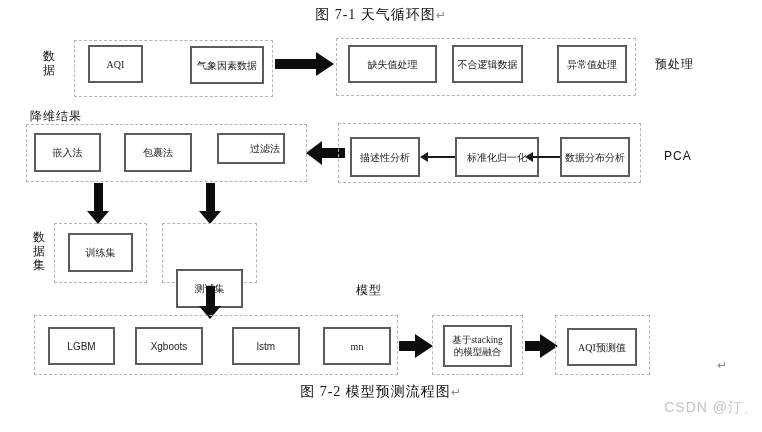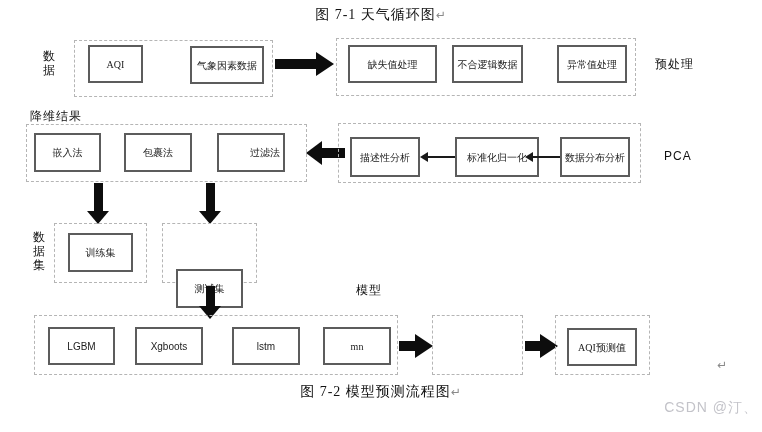--- a/index.html
+++ b/index.html
@@ -56,21 +56,21 @@
   <div class="box" style="left:348px; top:45px; width:89px; height:38px;">缺失值处理</div>
   <div class="box" style="left:452px; top:45px; width:71px; height:38px;">不合逻辑数据</div>
   <div class="box" style="left:557px; top:45px; width:70px; height:38px;">异常值处理</div>
   <div class="lbl" style="left:655px; top:56px;">预处理</div>
 
   <div class="lbl" style="left:30px; top:108px;">降维结果</div>
 
   <div class="dashed" style="left:26px; top:124px; width:281px; height:58px;"></div>
   <div class="box" style="left:34px; top:133px; width:67px; height:39px;">嵌入法</div>
   <div class="box" style="left:124px; top:133px; width:68px; height:39px;">包裹法</div>
-  <div class="box" style="left:217px; top:133px; width:68px; height:39px;padding-left:28px;">过滤法</div>
+  <div class="box" style="left:217px; top:133px; width:68px; height:31px;padding-left:28px;">过滤法</div>
 
   <div>
     <div class="tri tri-left" style="left:306px; top:141px;"></div>
     <div class="shaft" style="left:321px; top:148px; width:24px; height:10px;"></div>
   </div>
 
   <div class="dashed" style="left:338px; top:123px; width:303px; height:60px;"></div>
   <div class="box" style="left:350px; top:137px; width:70px; height:40px;">描述性分析</div>
   <div class="box" style="left:455px; top:137px; width:84px; height:40px;">标准化归一化</div>
   <div class="box" style="left:560px; top:137px; width:70px; height:40px;">数据分布分析</div>
@@ -115,20 +115,24 @@
   <div class="box" style="left:135px; top:327px; width:68px; height:38px; font-family:'Liberation Sans',sans-serif;">Xgboots</div>
   <div class="box" style="left:232px; top:327px; width:68px; height:38px; font-family:'Liberation Sans',sans-serif;">lstm</div>
   <div class="box" style="left:323px; top:327px; width:68px; height:38px; font-family:Liberation Serif, serif;">mn</div>
 
   <div>
     <div class="shaft" style="left:399px; top:341px; width:17px; height:10px;"></div>
     <div class="tri tri-right" style="left:415px; top:334px;"></div>
   </div>
 
   <div class="dashed" style="left:432px; top:315px; width:91px; height:60px;"></div>
+  <div class="box twoline" style="left:443px; top:325px; width:69px; height:42px; flex-direction:column;">
+    <span>基于stacking</span>
+    <span>的模型融合</span>
+  </div>
 
   <div>
     <div class="shaft" style="left:525px; top:341px; width:16px; height:10px;"></div>
     <div class="tri tri-right" style="left:540px; top:334px;"></div>
   </div>
 
   <div class="dashed" style="left:555px; top:315px; width:95px; height:60px;"></div>
   <div class="box" style="left:567px; top:328px; width:70px; height:38px;">AQI预测值</div>
 
   <div class="pmark" style="position:absolute; left:717px; top:358px;">↵</div>

